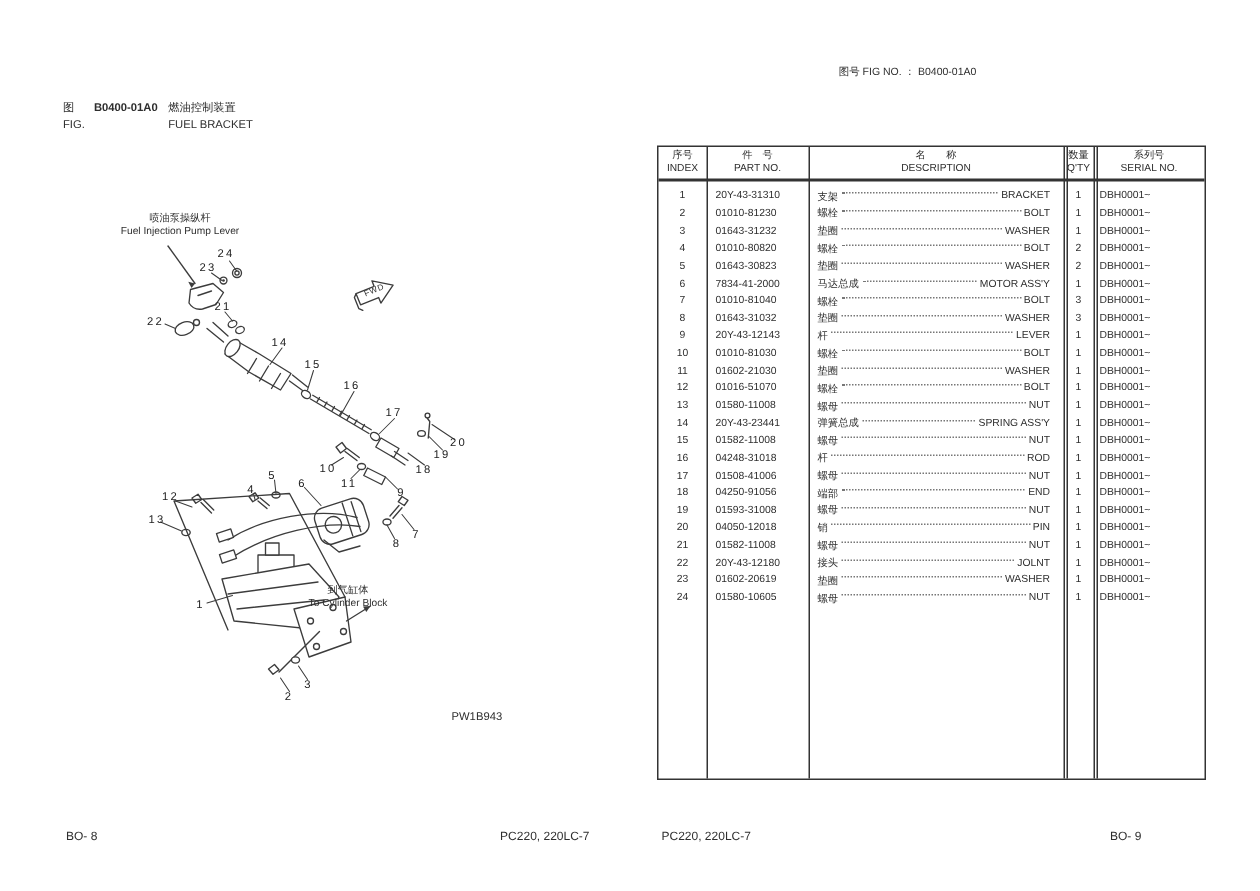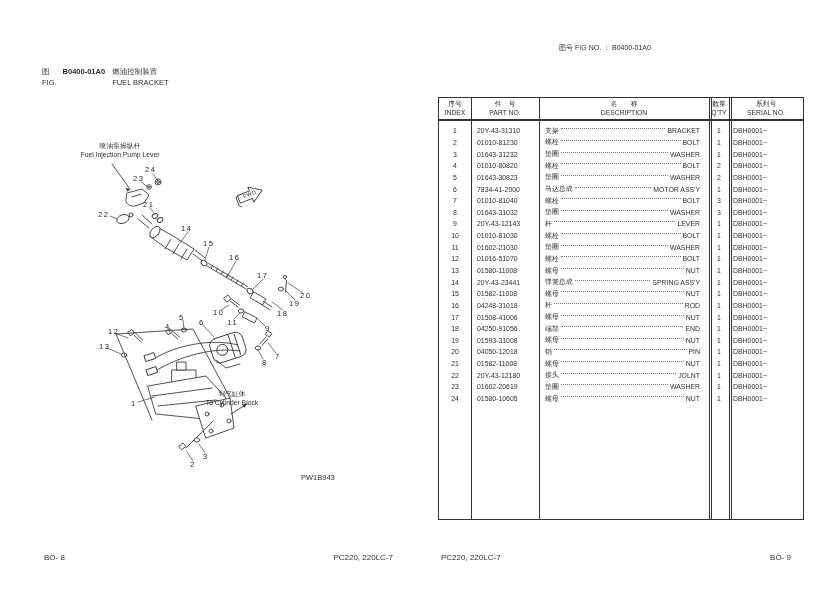--- a/index.html
+++ b/index.html
@@ -20,21 +20,21 @@
   .diag-label{position:absolute;text-align:center;font-size:6.8px;line-height:1.35;color:#2e2e2e;white-space:nowrap;}
   #pump-lever-label{left:60px;top:141px;width:120px;}
   #cylinder-label{left:196px;top:389px;width:72px;}
   #fwd-label{left:243px;top:191px;font-size:5.5px;transform:rotate(-22deg);letter-spacing:.5px;}
   #drawing-no{position:absolute;left:301px;top:473px;font-size:7.5px;text-align:center;}
   
   .footer{position:absolute;top:521px;font-size:8px;color:#2e2e2e;white-space:nowrap;margin-top:32px;}
   #footer-bo8{left:44px;}
   #footer-model-left{left:300px;width:93px;text-align:right;}
   #footer-model-right{left:441px;}
-  #footer-bo9{left:740px;width:51px;text-align:right;}
+  #footer-bo9{left:740px;width:51px;}
   
   #fig-line{position:absolute;left:540px;top:43px;width:130px;text-align:center;font-size:7px;white-space:nowrap;}
   
   #parts-table{
     position:absolute;left:438px;top:97px;width:366px;height:423px;
     border:1px solid #333;box-sizing:border-box;font-size:7px;
   }
   .vline{position:absolute;top:0;bottom:0;width:0;}
   .vline.sgl{border-left:1px solid #333;}
   .vline.dbl{border-left:3px double #333;}

